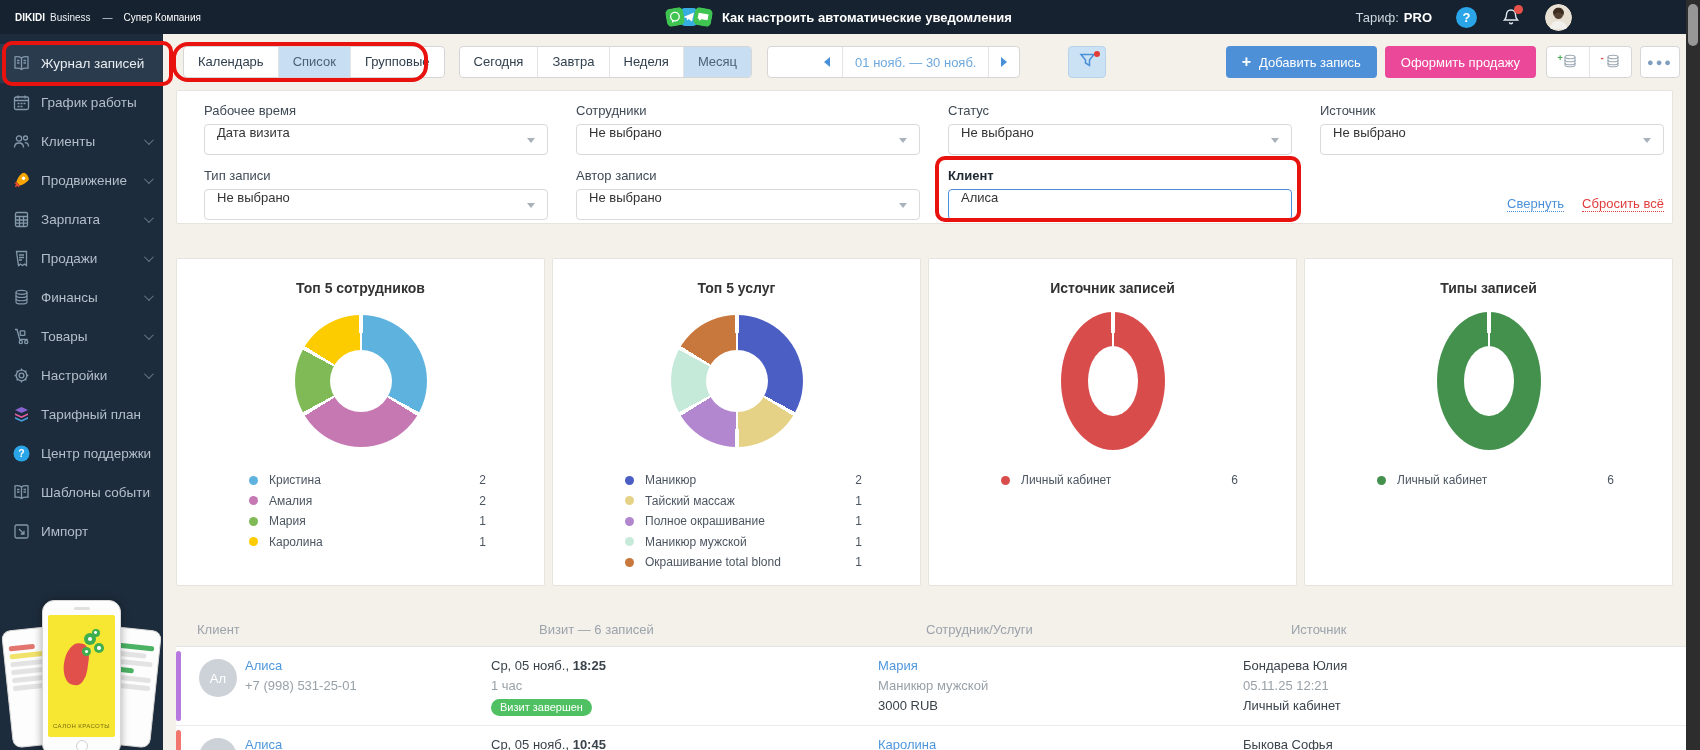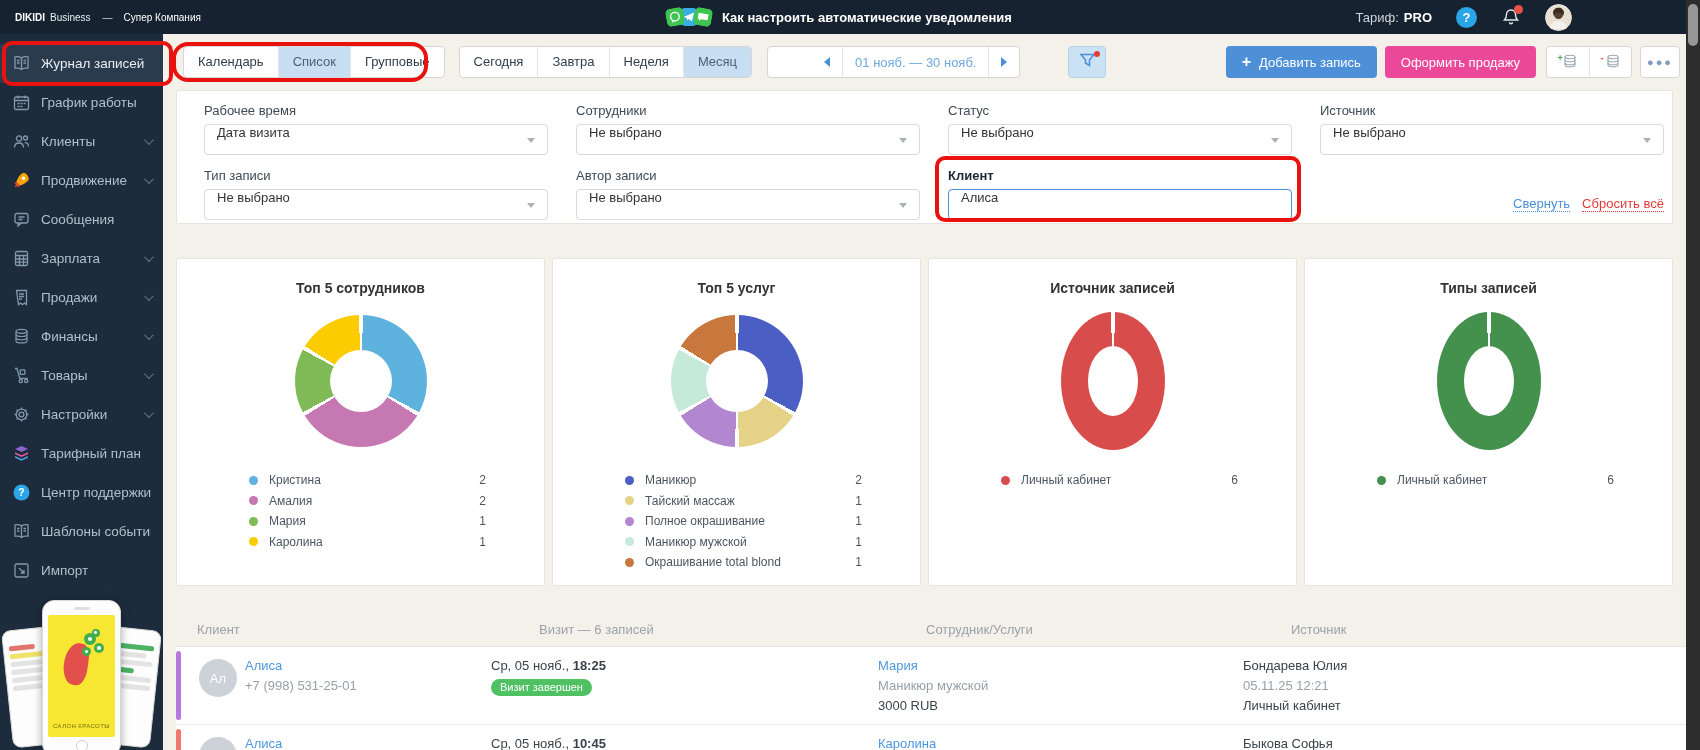--- a/index.html
+++ b/index.html
@@ -84,21 +84,21 @@
 
   
   .filters-panel { position:absolute; left:176px; top:90px; width:1497px; height:134px; background:#fff; border:1px solid #e7e3dd; border-radius:2px; z-index:4; }
   .filters-grid { display:grid; grid-template-columns:repeat(4,344px); column-gap:28px; row-gap:13px; padding:12px 10px 0 27px; }
   .field-label { font-size:13px; color:#3f4a55; margin-bottom:6px; }
   .field.highlighted .field-label { font-weight:bold; color:#1f2933; }
   .select-box, .input-box { position:relative; height:31px; border:1px solid #d9d9d9; border-radius:4px; background:#fff; display:flex; align-items:flex-start; padding:0 12px; cursor:pointer; }
   .field.highlighted .input-box { border:1px solid #4a90d8; }
   .select-value, .input-value { font-size:13px; color:#333; }
   .caret { position:absolute; right:12px; top:13px; width:0; height:0; border-left:4px solid transparent; border-right:4px solid transparent; border-top:5px solid #a9b2ba; }
-  .links-cell { grid-column:4; display:flex; justify-content:flex-end; align-items:center; gap:12px; padding-top:20px; }
+  .links-cell { grid-column:4; display:flex; justify-content:flex-end; align-items:center; gap:18px; padding-top:20px; }
   .link-blue { color:#4a90d8; border-bottom:1px dotted #4a90d8; cursor:pointer; }
   .link-red { color:#e23b3b; border-bottom:1px dotted #e23b3b; cursor:pointer; }
 
   
   .cards { position:absolute; left:176px; top:258px; width:1497px; height:328px; display:flex; gap:7px; }
   .card { flex:1; background:#fff; border:1px solid #e7e3dd; border-radius:2px; position:relative; }
   .card-title { margin-top:21px; text-align:center; font-size:14px; font-weight:bold; color:#333; }
   .donut-wrap { height:162px; display:flex; align-items:center; justify-content:center; margin-top:4px; }
   .donut { position:relative; width:132px; height:132px; border-radius:50%; }
   .donut .hole { position:absolute; left:50%; top:50%; width:62px; height:62px; background:#fff; border-radius:50%; transform:translate(-50%,-50%); }
@@ -224,30 +224,20 @@
             <circle cx="11.5" cy="7.2" r="1.7" fill="#fff"></circle>
             <path d="M4.3 11 L2.2 12.2 4 13 2.8 16.2 6 15 6.8 16.8 7.8 14.6 Z" fill="#e8492f"></path>
           </svg>
         </span>
         <span class="side-label">Продвижение</span>
         <span class="chev"></span>
       </div>
       <div class="side-item">
         <span class="side-icon">
           <svg width="19" height="19" viewBox="0 0 19 19" fill="none" stroke="#8298ab" stroke-width="1.3">
-            <rect x="3" y="3.5" width="13" height="9.5" rx="2"></rect>
-            <path d="M6 13 v3 l3.5 -3"></path>
-            <path d="M6.5 7 h6 M6.5 9.5 h4"></path>
-          </svg>
-        </span>
-        <span class="side-label">Сообщения</span>
-      </div>
-      <div class="side-item">
-        <span class="side-icon">
-          <svg width="19" height="19" viewBox="0 0 19 19" fill="none" stroke="#8298ab" stroke-width="1.3">
             <rect x="3.5" y="2.5" width="12" height="14" rx="1.5"></rect>
             <path d="M3.5 6.5 h12 M7.5 6.5 v10 M11.5 6.5 v10 M3.5 10 h12 M3.5 13.2 h12"></path>
           </svg>
         </span>
         <span class="side-label">Зарплата</span>
         <span class="chev"></span>
       </div>
       <div class="side-item">
         <span class="side-icon">
           <svg width="19" height="19" viewBox="0 0 19 19" fill="none" stroke="#8298ab" stroke-width="1.3">
@@ -585,21 +575,21 @@
     <div class="th4">Источник</div>
   </div>
   <div id="table-rows">
       <div class="trow">
         <span class="stripe" style="background: rgb(182, 120, 222);"></span>
         <span class="avatar">Ал</span>
         <div class="tcol col-client">
           <div class="client-name">Алиса</div>
           <div class="client-phone">+7 (998) 531-25-01</div>
         </div>
-        <div class="tcol col-visit"><div class="visit-date">Ср, 05 нояб., <b>18:25</b></div><span class="badge">Визит завершен</span></div>
+        <div class="tcol col-visit"><div class="visit-date">Ср, 05 нояб., <b>18:25</b></div><div class="visit-duration">1 час</div><span class="badge">Визит завершен</span></div>
         <div class="tcol col-emp">
           <div class="emp-name">Мария</div>
           <div class="emp-service">Маникюр мужской</div>
           <div class="emp-price">3000 RUB</div>
         </div>
         <div class="tcol col-src">
           <div class="src-person">Бондарева Юлия</div>
           <div class="src-dt">05.11.25 12:21</div>
           <div class="src-ch">Личный кабинет</div>
         </div>

